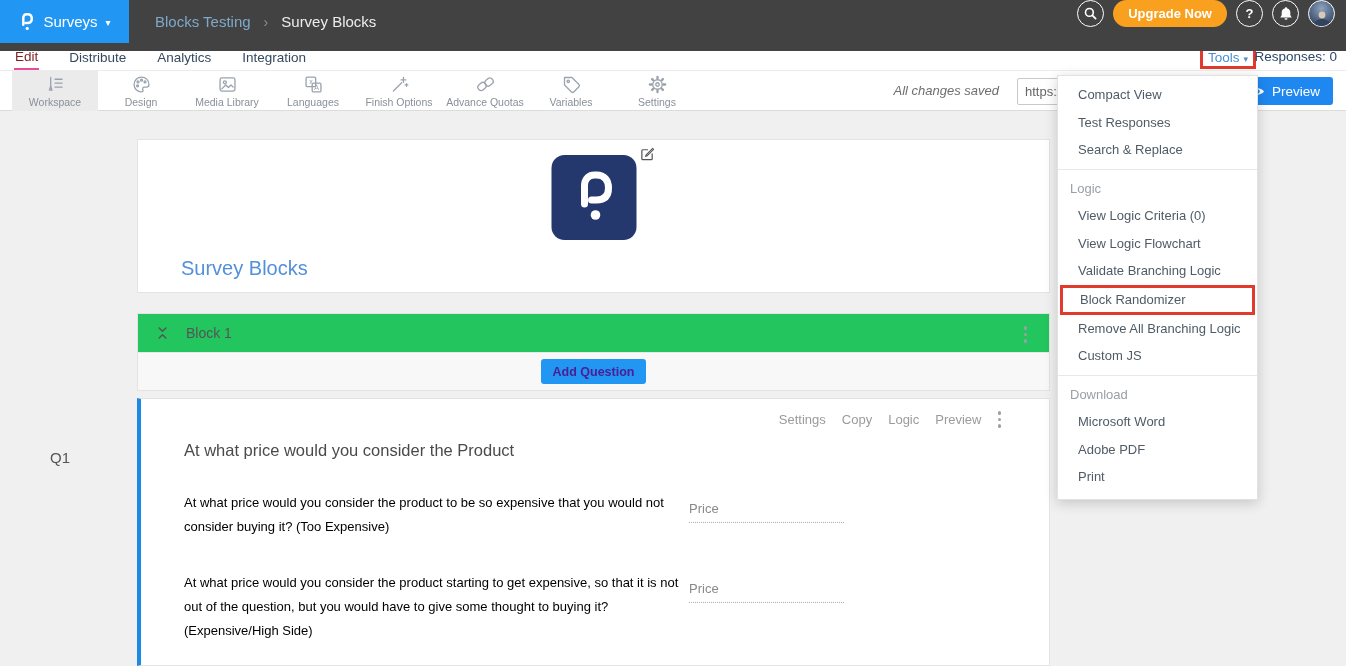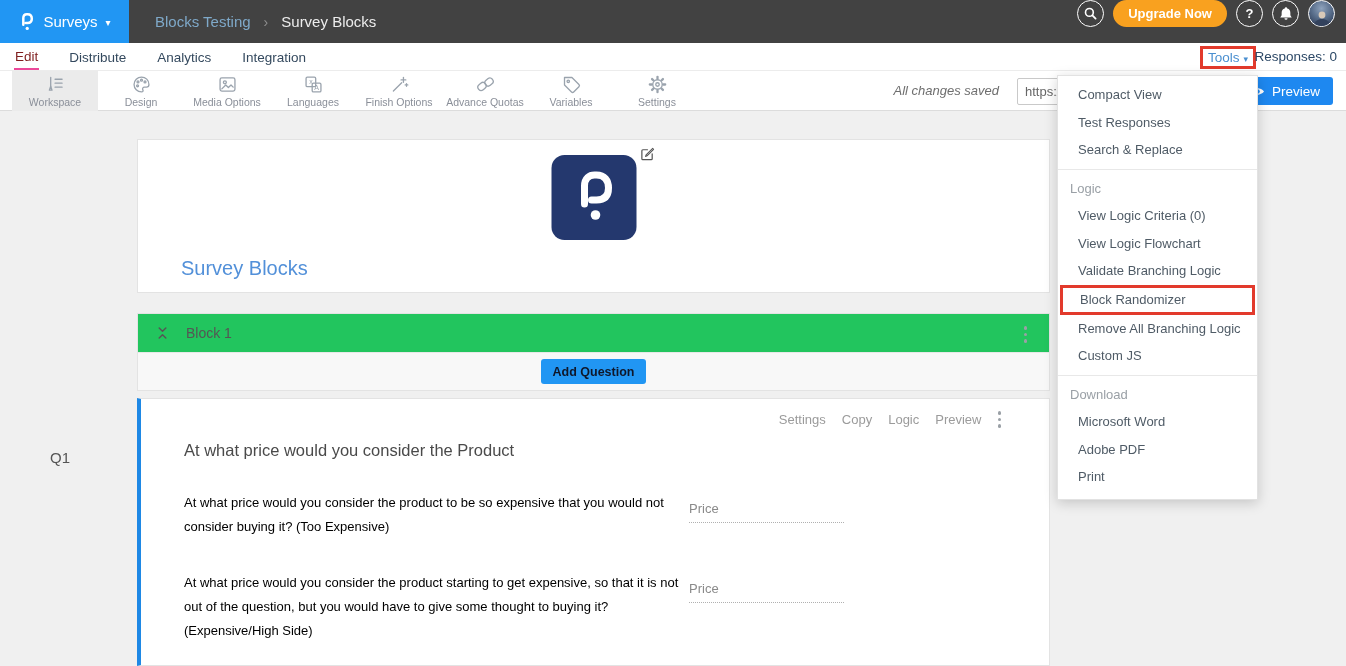--- a/index.html
+++ b/index.html
@@ -7,21 +7,21 @@
   body {
     font-family:"Liberation Sans", sans-serif;
     background:#f0f0f0;
     position:relative;
     overflow:hidden;
     cursor:default;
   }
   [data-interactable="true"] { cursor:pointer; }
 
   
-  .topbar { position:absolute; left:0; top:0; width:1346px; height:43px; background:#424242; z-index:20; }
+  .topbar { position:absolute; left:0; top:0; width:1346px; height:51px; background:#424242; z-index:20; }
   .brand { position:absolute; left:0; top:0; width:129px; height:43px; background:#2196f3;
            display:flex; align-items:center; justify-content:center; gap:8px; }
   .brand .pname { color:#fff; font-size:15px; }
   .brand .caret { color:#fff; font-size:10px; margin-top:2px; }
   .crumbs { position:absolute; left:155px; top:0; height:43px; display:flex; align-items:center; gap:13px; }
   .crumb-folder { color:#7fa9c9; font-size:15px; }
   .crumb-sep { color:#8f8f8f; font-size:14px; }
   .crumb-current { color:#ededed; font-size:15px; }
   .top-right { position:absolute; right:11px; top:0; height:43px; display:flex; gap:9px; }
   .circle-btn { width:27px; height:27px; border:1.5px solid #fff; border-radius:50%;
@@ -70,21 +70,21 @@
                  background:#24386e; border-radius:13px; display:flex; align-items:center; justify-content:center; }
   .logo-edit { position:absolute; left:502px; top:6px; }
   .survey-title { position:absolute; left:43px; top:117px; font-size:20px; color:#5290d9; }
 
   .block-card { top:202px; height:78px; padding:0; }
   .block-header { position:relative; height:39px; border-bottom:1px solid #e8e8e8; background:#22c55e; }
   .collapse-btn { position:absolute; left:17px; top:11px; }
   .block-name { position:absolute; left:48px; top:11px; font-size:14px; color:#555; }
   .block-dots { position:absolute; right:22px; top:12px; }
   .add-row { position:relative; height:37px; background:#f8f8f8; display:flex; align-items:center; justify-content:center; }
-  .add-question { background:#2196f3; color:#0f172a; border:none; border-radius:3px; height:25px; padding:0 12px;
+  .add-question { background:#2196f3; color:#4c1d95; border:none; border-radius:3px; height:25px; padding:0 12px;
                   font-family:inherit; font-size:12.5px; font-weight:bold; }
 
   .question-card { top:287px; height:268px; border-left:4px solid #1e88e5; }
   .q-number { position:absolute; left:50px; top:338px; font-size:15px; color:#555; }
   .q-actions { position:absolute; right:48px; top:12px; display:flex; align-items:center; gap:16px; }
   .q-action { font-size:13px; color:#9b9b9b; }
   .q-title { position:absolute; left:43px; top:42px; font-size:16.5px; color:#4a4a4a; }
   .q-row { position:absolute; left:43px; display:flex; }
   .q-row.r0 { top:92px; }
   .q-row.r1 { top:172px; }
@@ -183,21 +183,21 @@
           <circle cx="7.5" cy="13.5" r="1.1"></circle>
       </svg>
       <span class="tb-label" data-interactable="false">Design</span>
     </div>
     <div class="tb-item" data-interactable="true">
       <svg width="21" height="21" viewBox="0 0 24 24" data-interactable="false">
         <rect x="3.5" y="4.5" width="17" height="15" rx="2"></rect>
         <circle cx="9" cy="9.5" r="1.7"></circle>
         <path d="M5.5 17 l4.5-4.5 3 3 3-3 2.5 2.5"></path>
       </svg>
-      <span class="tb-label" data-interactable="false">Media Options</span>
+      <span class="tb-label" data-interactable="false">Media Library</span>
     </div>
     <div class="tb-item" data-interactable="true">
       <svg width="21" height="21" viewBox="0 0 24 24" data-interactable="false">
         <rect x="3.5" y="3.5" width="11" height="11" rx="1.5"></rect>
         <rect x="10.5" y="10.5" width="10" height="10" rx="1.5"></rect>
         <text x="9" y="11.6" font-size="8" fill="#9aa3ad" stroke="none" text-anchor="middle" font-family="Liberation Sans, sans-serif">x</text>
         <text x="15.5" y="18.6" font-size="8" fill="#9aa3ad" stroke="none" text-anchor="middle" font-family="Liberation Sans, sans-serif">A</text>
       </svg>
       <span class="tb-label" data-interactable="false">Languages</span>
     </div>

